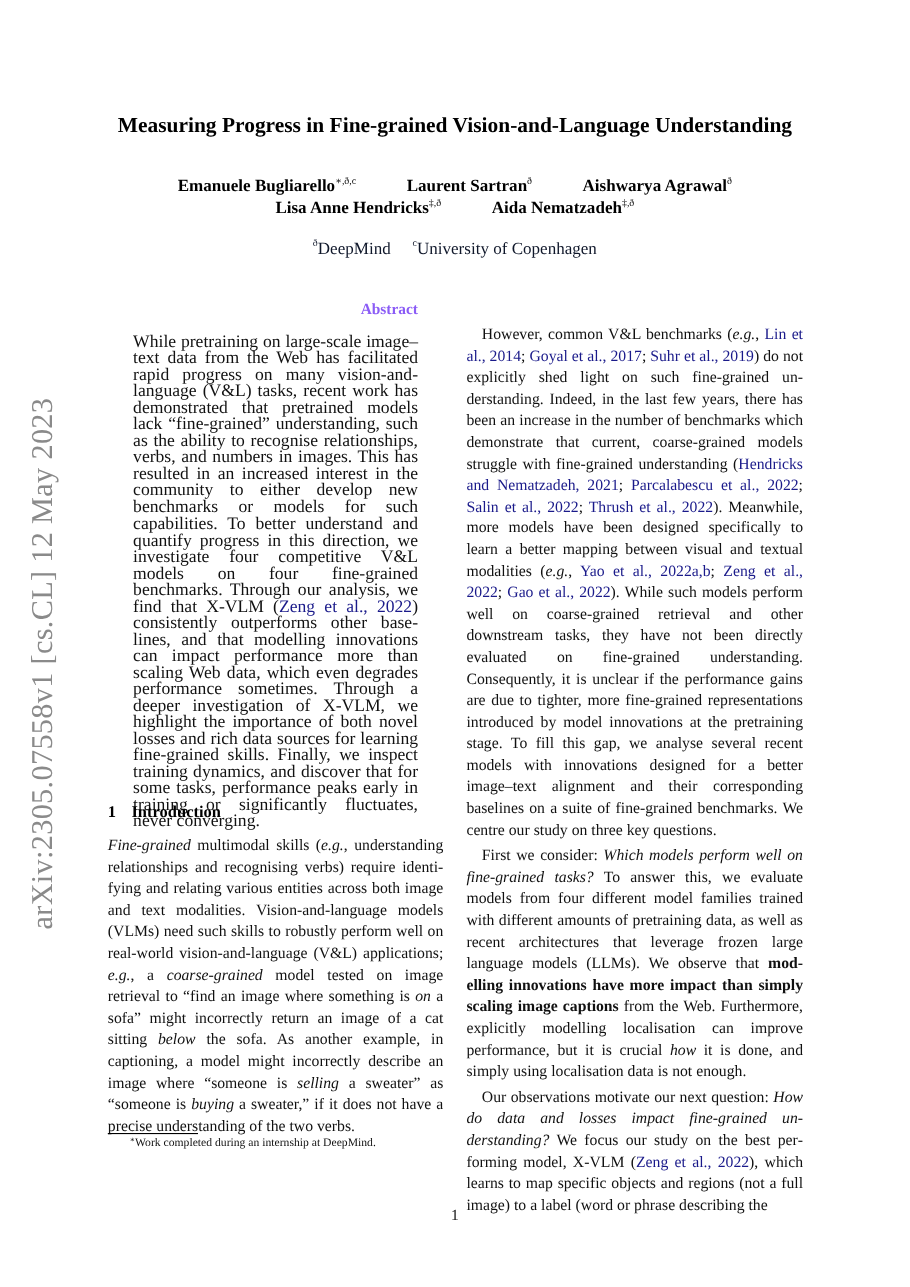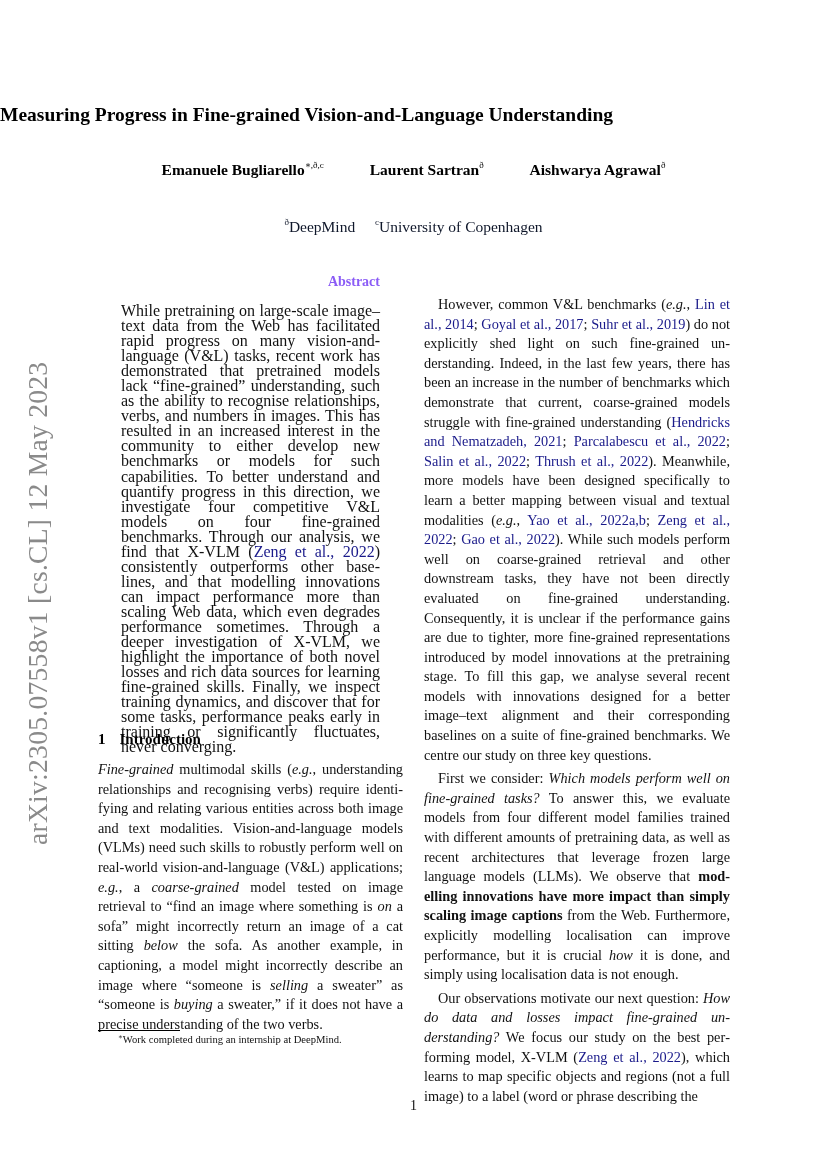--- a/index.html
+++ b/index.html
@@ -7,21 +7,21 @@
     width: 827px; height: 1170px; position: relative; overflow: hidden;
     font-family: "Liberation Serif", "DejaVu Serif", serif; color: #111;
   }
   .arxiv {
     position: absolute; left: 22px; top: 845px;
     transform: rotate(-90deg); transform-origin: left top;
     font-size: 27.5px; color: #8a8a8a; white-space: nowrap; letter-spacing: 0.3px;
     width: 520px;
   }
   .title {
-    position: absolute; left: 0; right: 0; top: 104px; 
+    position: absolute; left: 0; right: 0; top: 104px; text-align: center;
     font-weight: bold; font-size: 19.5px; color: #000;
   }
   .authors {
     position: absolute; left: 0; right: 0; top: 160px; text-align: center;
     font-weight: bold; font-size: 15.5px; line-height: 20px; color: #000;
   }
   .authors sup { font-weight: normal; font-size: 9px; vertical-align: 7px; line-height: 0; }
   .author { margin: 0 21px; }
   .affils {
     position: absolute; left: 0; right: 0; top: 218px; text-align: center;
@@ -76,20 +76,24 @@
 <div class="arxiv">arXiv:2305.07558v1  [cs.CL]  12 May 2023</div>
 
 <div class="title">Measuring Progress in Fine-grained Vision-and-Language Understanding</div>
 
 <div class="authors">
   <div>
     <span class="author"><span>Emanuele Bugliarello</span><sup>∗,ð,c</sup></span>
     <span class="author"><span>Laurent Sartran</span><sup>ð</sup></span>
     <span class="author"><span>Aishwarya Agrawal</span><sup>ð</sup></span>
   </div>
+  <div>
+    <span class="author"><span>Lisa Anne Hendricks</span><sup>‡,ð</sup></span>
+    <span class="author"><span>Aida Nematzadeh</span><sup>‡,ð</sup></span>
+  </div>
 </div>
 
 <div class="affils">
   <span class="affil"><sup>ð</sup><span>DeepMind</span></span>
   <span class="affil"><sup>c</sup><span>University of Copenhagen</span></span>
 </div>
 
 <div class="abs-title">Abstract</div>
 <div class="abs-body">
   <span>While pretraining on large-scale image–text data from the Web has facilitated rapid progress on many vision-and-language (V&amp;L) tasks, recent work has demonstrated that pre­trained models lack “fine-grained” understand­ing, such as the ability to recognise relation­ships, verbs, and numbers in images. This has resulted in an increased interest in the com­munity to either develop new benchmarks or models for such capabilities. To better under­stand and quantify progress in this direction, we investigate four competitive V&amp;L models on four fine-grained benchmarks. Through our analysis, we find that X-VLM (</span><a class="cite">Zeng et al., 2022</a><span>) consistently outperforms other base­lines, and that modelling innovations can im­pact performance more than scaling Web data, which even degrades performance sometimes. Through a deeper investigation of X-VLM, we highlight the importance of both novel losses and rich data sources for learning fine-grained skills. Finally, we inspect training dynamics, and discover that for some tasks, performance peaks early in training or significantly fluctu­ates, never converging.</span>

